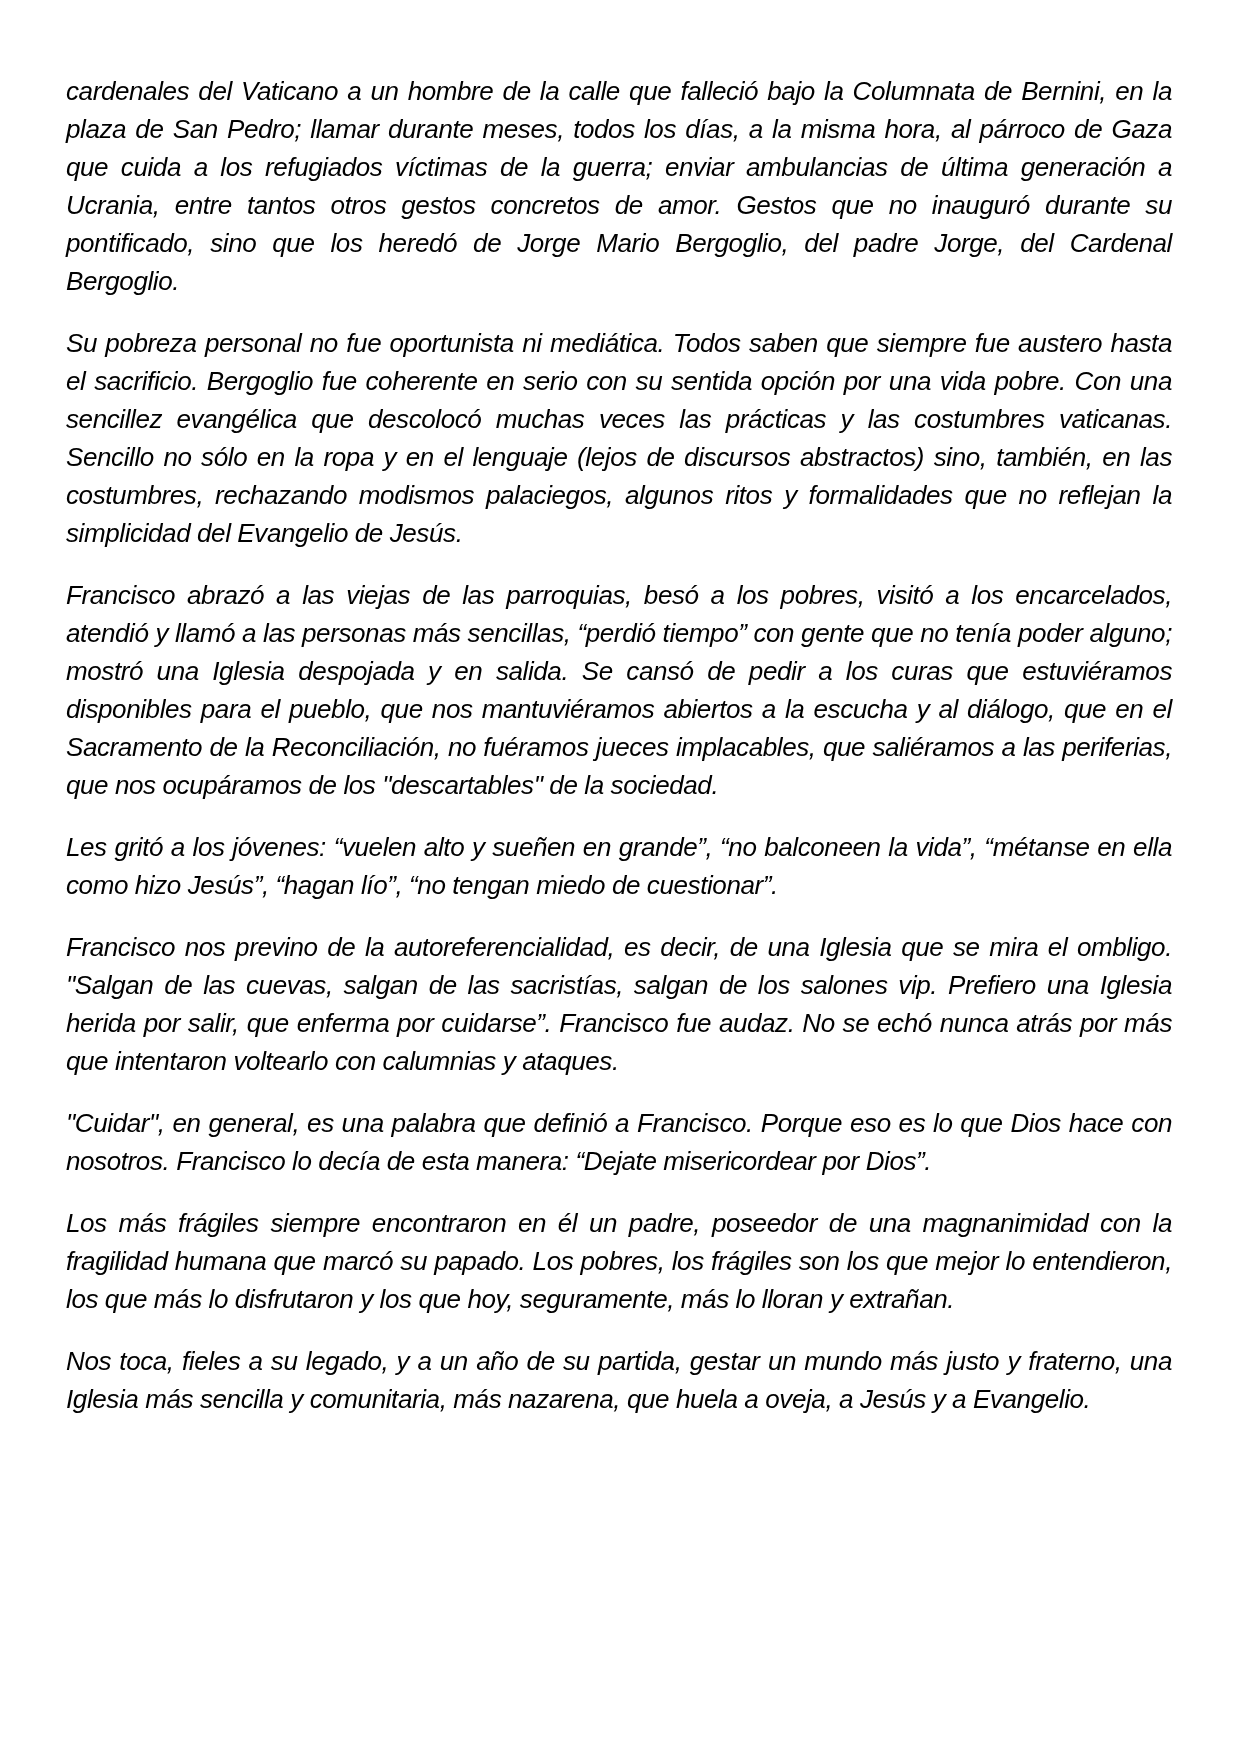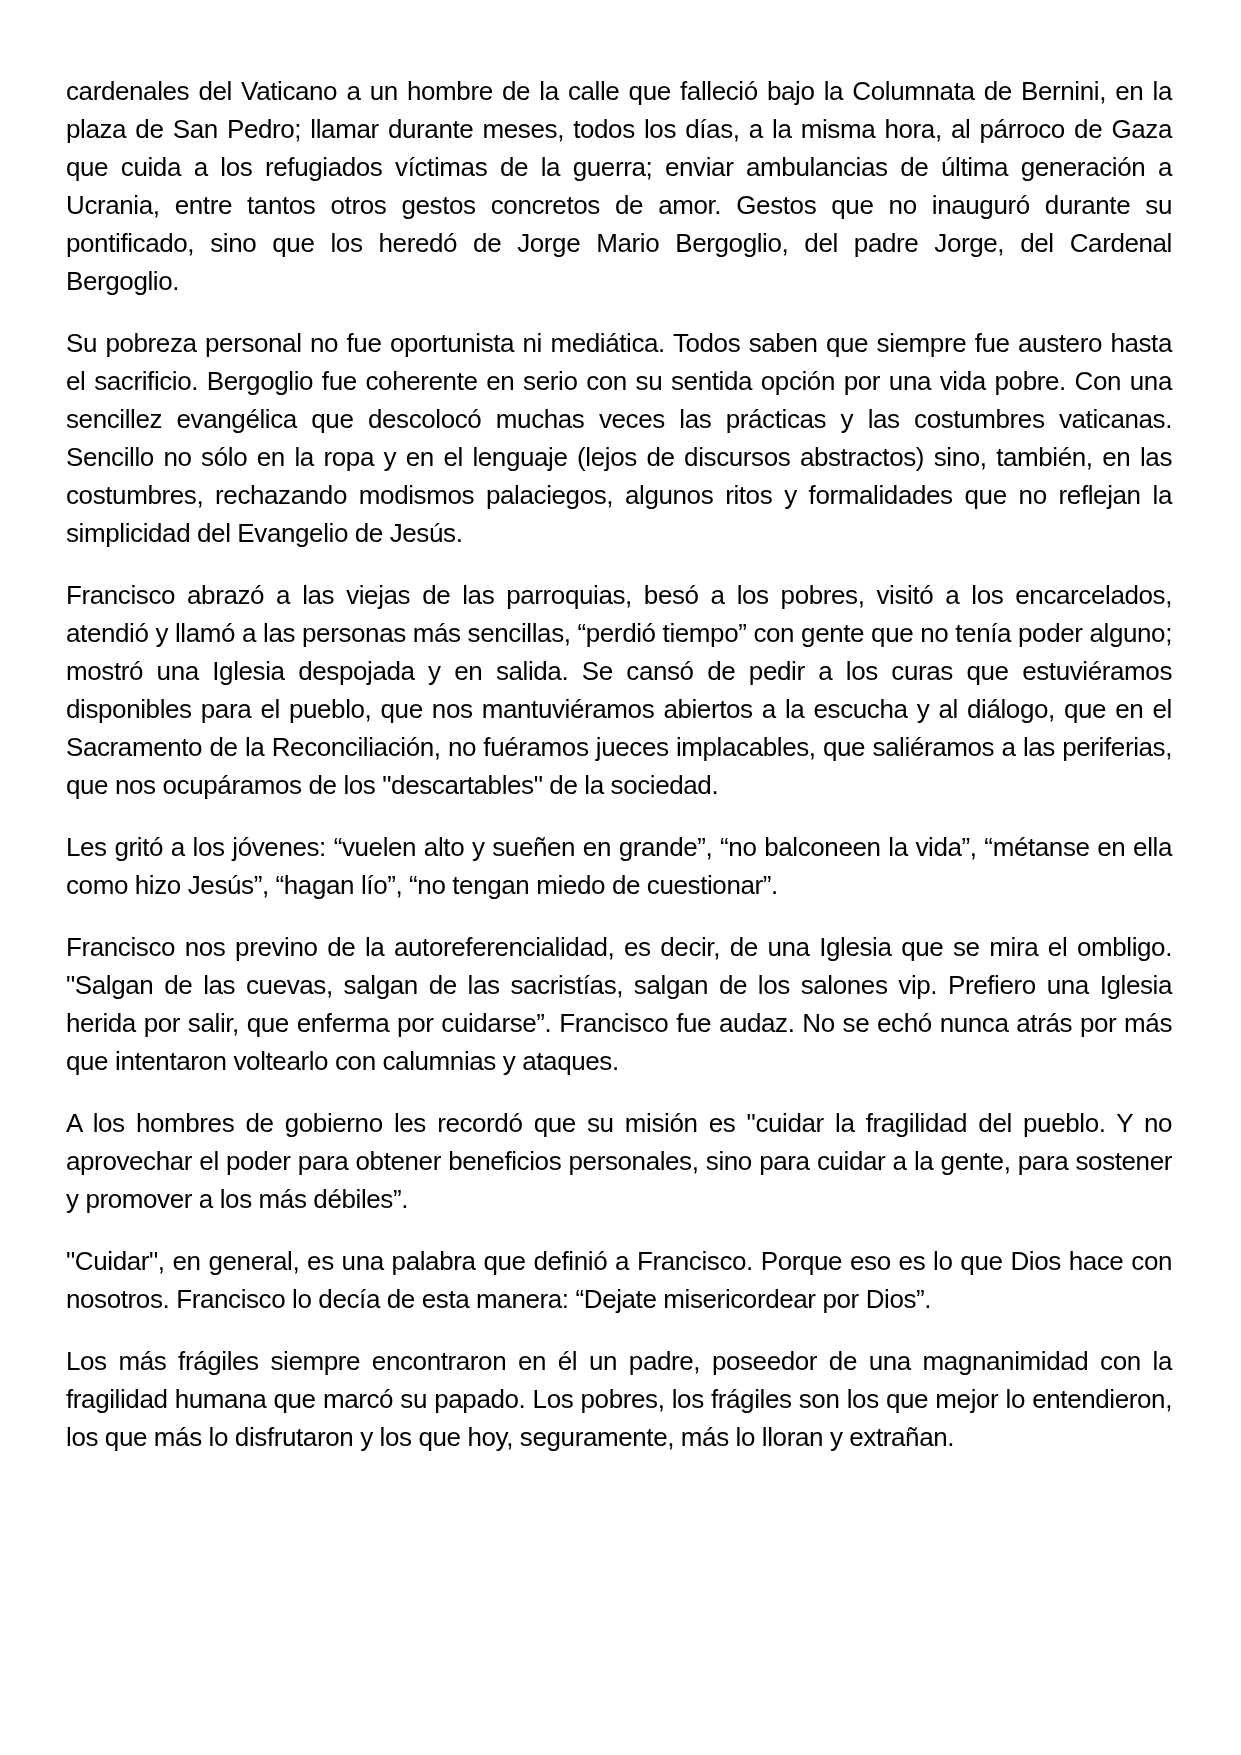--- a/index.html
+++ b/index.html
@@ -15,20 +15,21 @@
     margin: 0 auto;
     background: #ffffff;
     box-sizing: border-box;
     padding: 72px 69px 0 66px;
     overflow: hidden;
     color: #000000;
     font-family: "Liberation Sans", "DejaVu Sans", sans-serif;
     font-size: 26px;
     line-height: 38px;
     letter-spacing: -0.4px;
+    font-style: italic;
   }
   .page p {
     margin: 0 0 24px 0;
     text-align: justify;
     text-justify: inter-word;
   }
   .signature {
     margin-top: 36px;
   }
   .signature p {
@@ -38,19 +39,19 @@
 </style>
 </head>
 <body>
 
 <div class="page">
   <p>cardenales del Vaticano a un hombre de la calle que falleció bajo la Columnata de Bernini, en la plaza de San Pedro; llamar durante meses, todos los días, a la misma hora, al párroco de Gaza que cuida a los refugiados víctimas de la guerra; enviar ambulancias de última generación a Ucrania, entre tantos otros gestos concretos de amor. Gestos que no inauguró durante su pontificado, sino que los heredó de Jorge Mario Bergoglio, del padre Jorge, del Cardenal Bergoglio.</p>
   <p>Su pobreza personal no fue oportunista ni mediática. Todos saben que siempre fue austero hasta el sacrificio. Bergoglio fue coherente en serio con su sentida opción por una vida pobre. Con una sencillez evangélica que descolocó muchas veces las prácticas y las costumbres vaticanas. Sencillo no sólo en la ropa y en el lenguaje (lejos de discursos abstractos) sino, también, en las costumbres, rechazando modismos palaciegos, algunos ritos y formalidades que no reflejan la simplicidad del Evangelio de Jesús.</p>
   <p>Francisco abrazó a las viejas de las parroquias, besó a los pobres, visitó a los encarcelados, atendió y llamó a las personas más sencillas, “perdió tiempo” con gente que no tenía poder alguno; mostró una Iglesia despojada y en salida. Se cansó de pedir a los curas que estuviéramos disponibles para el pueblo, que nos mantuviéramos abiertos a la escucha y al diálogo, que en el Sacramento de la Reconciliación,  no fuéramos jueces implacables, que saliéramos a las periferias, que nos ocupáramos de los "descartables" de la sociedad.</p>
   <p>Les gritó a los jóvenes: “vuelen alto y sueñen en grande”, “no balconeen la vida”, “métanse en ella como hizo Jesús”, “hagan lío”, “no tengan miedo de cuestionar”.</p>
   <p>Francisco nos previno de la autoreferencialidad, es decir, de una Iglesia que se mira el ombligo. "Salgan de las cuevas, salgan de las sacristías, salgan de los salones vip. Prefiero una Iglesia herida por salir, que enferma por cuidarse”. Francisco fue audaz. No se echó nunca atrás por más que intentaron voltearlo con calumnias y ataques.</p>
-  <p>A los hombres de gobierno les recordó que su misión es "cuidar la fragilidad del pueblo. Y no aprovechar el poder para obtener beneficios personales, sino para cuidar a la gente, para sostener y promover a los más débiles”.</p>
   <p>"Cuidar", en general, es una palabra que definió a Francisco. Porque eso es lo que Dios hace con nosotros. Francisco lo decía de esta manera: “Dejate misericordear por Dios”.</p>
   <p>Los más frágiles siempre encontraron en él un padre, poseedor de una magnanimidad con la fragilidad humana que marcó su papado. Los pobres, los frágiles son los que mejor lo entendieron, los que más lo disfrutaron y los que hoy, seguramente, más lo lloran y extrañan.</p>
+  <p>Nos toca, fieles a su legado, y a un año de su partida, gestar un mundo más justo y fraterno, una Iglesia más sencilla y comunitaria, más nazarena, que huela a oveja, a Jesús y a Evangelio.</p>
 
   <div class="signature">
   </div>
 </div>
 
 </body></html>

